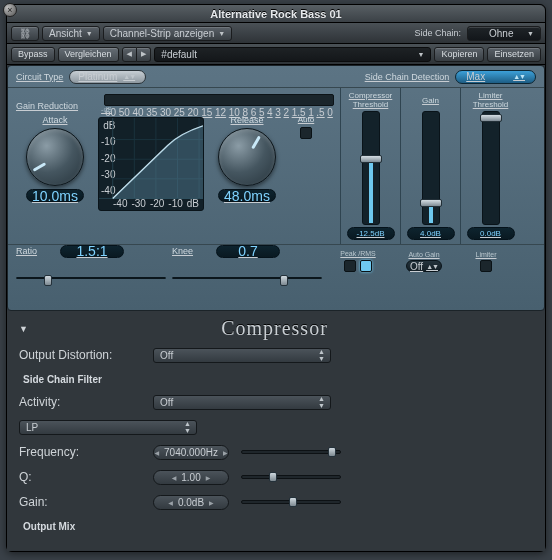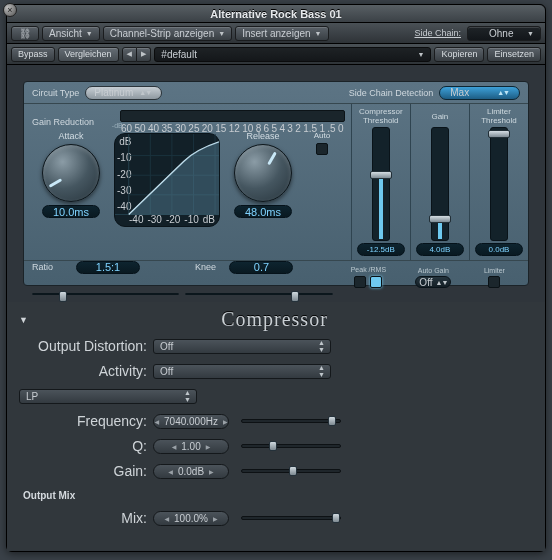--- a/index.html
+++ b/index.html
@@ -10,43 +10,43 @@
 .close { position:absolute; left:-4px; top:-2px; width:14px; height:14px; border-radius:50%; background:radial-gradient(circle at 30% 30%,#bbb,#555); border:1px solid #222; display:flex; align-items:center; justify-content:center; font-size:9px; color:#222; }
 .toolbar { height:21px; background:linear-gradient(#4a5156,#2e3337); border-bottom:1px solid #000; display:flex; align-items:center; padding:0 4px; gap:3px; }
 .tbtn { background:linear-gradient(#5a6168,#383e43); border:1px solid #1a1c1e; border-radius:3px; padding:1px 6px; height:15px; display:flex; align-items:center; gap:4px; font-size:9px; color:#d8dde1; cursor:pointer; box-shadow:inset 0 1px 0 rgba(255,255,255,.15); }
 .tb2 { height:21px; background:linear-gradient(#4a5156,#2e3337); border-bottom:1px solid #000; display:flex; align-items:center; padding:0 4px; gap:3px; }
 .link-icn{ width:14px; display:inline-flex; justify-content:center; }
 .tri{ font-size:7px; color:#bec3c7; }
 .preset { flex:1; background:linear-gradient(#1e2225,#14171a); border:1px solid #0b0c0d; border-radius:3px; height:15px; padding:0 6px 0 6px; display:flex; align-items:center; font-size:9px; color:#9aa1a7; justify-content:space-between; }
 .nav{ display:flex; }
 .nav .tbtn{ padding:1px 4px; }
 .spacer{ flex:1; }
-.sc-lbl{ font-size:9px; color:#c8cdd2; margin-right:3px;text-decoration:underline; }
+.sc-lbl{ font-size:9px; color:#c8cdd2; margin-right:3px; }
 
 .plugbody{ flex:1; background:#2f353b; display:flex; flex-direction:column; }
-.panel-top{ height:205px; background:linear-gradient(#5c7484,#48606f); border:1px solid #1b2328; margin:16px; border-radius:4px; position:relative; }
+.panel-top{ height:246px; background:linear-gradient(#5c7484,#48606f); border:1px solid #1b2328; margin:0; border-radius:4px; position:relative;text-decoration:underline; }
 .toprow{ height:22px; display:flex; align-items:center; padding:0 8px; gap:6px; border-bottom:1px solid #36474f; }
 .lbl{ font-size:9px; color:#cfd8de; }
 .pill{ background:linear-gradient(#c7ced4,#8e98a0); border:1px solid #2b343a; border-radius:9px; height:14px; padding:0 10px 0 8px; display:flex; align-items:center; gap:6px; color:#1d2327; font-size:9px; }
 .blue-pill{ background:linear-gradient(#3da0d8,#1d5d84); border:1px solid #0d2633; border-radius:9px; height:14px; color:#dff1fb; }
 
 .midrow{ display:flex; height:156px; }
 .leftblk{ width:332px; padding:4px 6px 0 8px; }
 .gr-row{ display:flex; align-items:center; gap:6px; height:28px; }
 .gr-meter{ flex:1; height:12px; background:#1a252b; border:1px solid #0c1317; border-radius:2px; position:relative; }
 .ticks{ font-size:6px; color:#9bb0bc; display:flex; justify-content:space-between; padding:0 1px; margin-top:1px; }
 .knobrow{ display:flex; align-items:flex-start; gap:4px; margin-top:2px; height:108px;text-align:right; }
 .knobbox{ width:78px; display:flex; flex-direction:column; align-items:center; gap:3px; position:relative; }
 .knob{ width:58px; height:58px; border-radius:50%; background:radial-gradient(circle at 35% 30%,#8b9ca6 0%,#455660 50%,#26333b 100%); border:1px solid #0e171c; position:relative; box-shadow:inset 0 2px 4px rgba(255,255,255,.2),0 2px 4px rgba(0,0,0,.5); }
 .knob::after{ content:""; position:absolute; left:50%; top:4px; width:3px; height:14px; background:#c9e8f7; border-radius:2px; transform-origin:50% 25px; }
 .k-atk::after{ transform:translateX(-50%) rotate(-120deg); }
 .k-rel::after{ transform:translateX(-50%) rotate(30deg); }
 .knob-lbl{ font-size:9px; color:#d3dde3; }
-.readout{ background:linear-gradient(#0e242f,#091921); border:1px solid #05121a; border-radius:8px; height:13px; width:58px; display:flex; align-items:center; justify-content:center; color:#7fd3ff; font-size:11px; }
-.curve{ width:106px; height:94px; background:#122028; border:1px solid #0a141a; border-radius:11px; position:relative; margin-top:2px; }
+.readout{ background:linear-gradient(#0e242f,#091921); border:1px solid #05121a; border-radius:8px; height:13px; width:58px; display:flex; align-items:center; justify-content:center; color:#7fd3ff; font-size:14px; }
+.curve{ width:106px; height:94px; background:#122028; border:1px solid #0a141a; border-radius:3px; position:relative; margin-top:2px; }
 .curve svg{ position:absolute; inset:0; }
 .curve-ticks{ position:absolute; left:2px; top:2px; bottom:14px; display:flex; flex-direction:column; justify-content:space-between; font-size:6px; color:#6d8692; }
 .curve-bticks{ position:absolute; bottom:1px; left:14px; right:4px; display:flex; justify-content:space-between; font-size:6px; color:#6d8692; }
 .autoblk{ width:32px; display:flex; flex-direction:column; align-items:center; gap:3px; margin-top:0; }
 .led-box{ width:12px; height:12px; background:#1b262c; border:1px solid #0a1216; border-radius:2px; }
 
 .sliderrow{ display:flex; align-items:center; height:34px; gap:6px; padding:0 8px; border-top:1px solid #36474f; }
 .mini-slider{ flex:1; height:6px; background:#1b2e38; border:1px solid #0b161c; border-radius:3px; position:relative; }
 .mini-thumb{ position:absolute; top:-3px; width:8px; height:11px; background:linear-gradient(#cfd8de,#7d8991); border:1px solid #24313a; border-radius:2px; }
 .sl-half{ width:150px; display:flex; flex-direction:column; gap:19px; }
@@ -61,21 +61,21 @@
 .sub-lbl{ font-size:7px; color:#b9c7ce; }
 .hrow{ display:flex; gap:4px; align-items:center; height:14px; }
 .led-on{ background:#6fc9f0; box-shadow:0 0 3px #6fc9f0; }
 .mini-sel{ background:linear-gradient(#24333c,#141f26); border:1px solid #091319; border-radius:8px; height:12px; width:36px; display:flex; align-items:center; justify-content:center; gap:3px; font-size:8px; color:#bcd3de; }
 
 .lower{ flex:1; background:#31373c; padding:6px 12px 8px; display:flex; flex-direction:column; gap:5px; }
 .disclose{ display:flex; align-items:center; gap:10px; }
 .disc-tri{ font-size:9px; color:#cfd4d8; }
 .comp-title{ font-family:Georgia,serif; font-size:20px; color:#c9cfd4; text-shadow:0 -1px 0 #000; flex:1; text-align:center; letter-spacing:1px;}
 .prow{ display:flex; align-items:center; height:20px; gap:6px; }
-.plbl{ width:128px; text-align:right; font-size:14px; color:#cfd4d8; }
+.plbl{ width:128px; font-size:12px; color:#cfd4d8; }
 .psel{ width:178px; height:15px; background:linear-gradient(#4b535a,#333a40); border:1px solid #14181b; border-radius:3px; display:flex; align-items:center; justify-content:space-between; padding:0 6px; font-size:9px; }
 .updn{ font-size:7px; letter-spacing:-1px; color:#bfc6cb; }
 .hval{ width:76px; height:15px; background:linear-gradient(#4b535a,#333a40); border:1px solid #14181b; border-radius:8px; display:flex; align-items:center; justify-content:center; gap:5px; font-size:9px; }
 .hval .tri{ font-size:6px; color:#9aa1a7;}
 .hsl{ flex:0 0 100px; height:4px; background:#1f262b; border:1px solid #0d1114; border-radius:2px; position:relative; margin-left:6px; }
 .hsl .mini-thumb{ top:-4px; height:10px; }
 .sect{ font-size:10px; color:#d5dadf; font-weight:bold; margin:4px 0 2px 4px; }
 </style>
 </head>
 <body>
@@ -89,24 +89,20 @@
   <div class="toolbar">
     <div class="tbtn">
         <span class="link-icn">⛓</span>
       </div>
     <div class="tbtn">
         <span>Ansicht</span>
         <span class="tri">▼</span>
       </div>
     <div class="tbtn">
         <span>Channel-Strip anzeigen</span>
-        <span class="tri">▼</span>
-      </div>
-    <div class="tbtn">
-        <span>Insert anzeigen</span>
         <span class="tri">▼</span>
       </div>
     <div class="spacer"></div>
     <span class="sc-lbl">Side Chain:</span>
     <div class="tbtn" style="width:74px; justify-content:space-between; background:linear-gradient(#1f2428,#12161a);padding-left:21px;">
         <span>Ohne</span>
         <span class="tri">▼</span>
       </div>
   </div>
 
@@ -256,21 +252,21 @@
           <div class="sl-top">
             <span class="lbl" style="width:40px;">Ratio</span>
             <div class="readout" style="width:64px;">1.5:1</div>
           </div>
           <div class="mini-slider">
               <div class="mini-thumb" style="left:18%;"></div>
             </div>
         </div>
         <div class="sl-half">
           <div class="sl-top">
-            <span class="lbl" style="width:40px;text-align:center;">Knee</span>
+            <span class="lbl" style="width:40px;">Knee</span>
             <div class="readout" style="width:64px;">0.7</div>
           </div>
           <div class="mini-slider">
               <div class="mini-thumb" style="left:72%;"></div>
             </div>
         </div>
         <div style="width:60px; display:flex; flex-direction:column; align-items:center; gap:2px;">
           <span class="sub-lbl">Peak /RMS</span>
           <div class="hrow">
               <div class="led-box"></div>
@@ -299,20 +295,21 @@
       </div>
 
       <div class="prow">
         <span class="plbl">Output Distortion:</span>
         <div class="psel">
             <span>Off</span>
             <span class="updn">▲<br>▼</span>
           </div>
       </div>
 
+      <div class="sect">Side Chain Filter</div>
 
       <div class="prow">
         <span class="plbl">Activity:</span>
         <div class="psel">
             <span>Off</span>
             <span class="updn">▲<br>▼</span>
           </div>
       </div>
       <div class="prow">
         <div class="psel">
@@ -348,26 +345,15 @@
             <span class="tri">◀</span>
             <span>0.0dB</span>
             <span class="tri">▶</span>
           </div>
         <div class="hsl">
             <div class="mini-thumb" style="left:48%;"></div>
           </div>
       </div>
 
       <div class="sect">Output Mix</div>
-      <div class="prow">
-        <span class="plbl">Mix:</span>
-        <div class="hval">
-            <span class="tri">◀</span>
-            <span>100.0%</span>
-            <span class="tri">▶</span>
-          </div>
-        <div class="hsl">
-            <div class="mini-thumb" style="left:92%;"></div>
-          </div>
-      </div>
     </div>
   </div>
 </div>
 
 </body></html>

